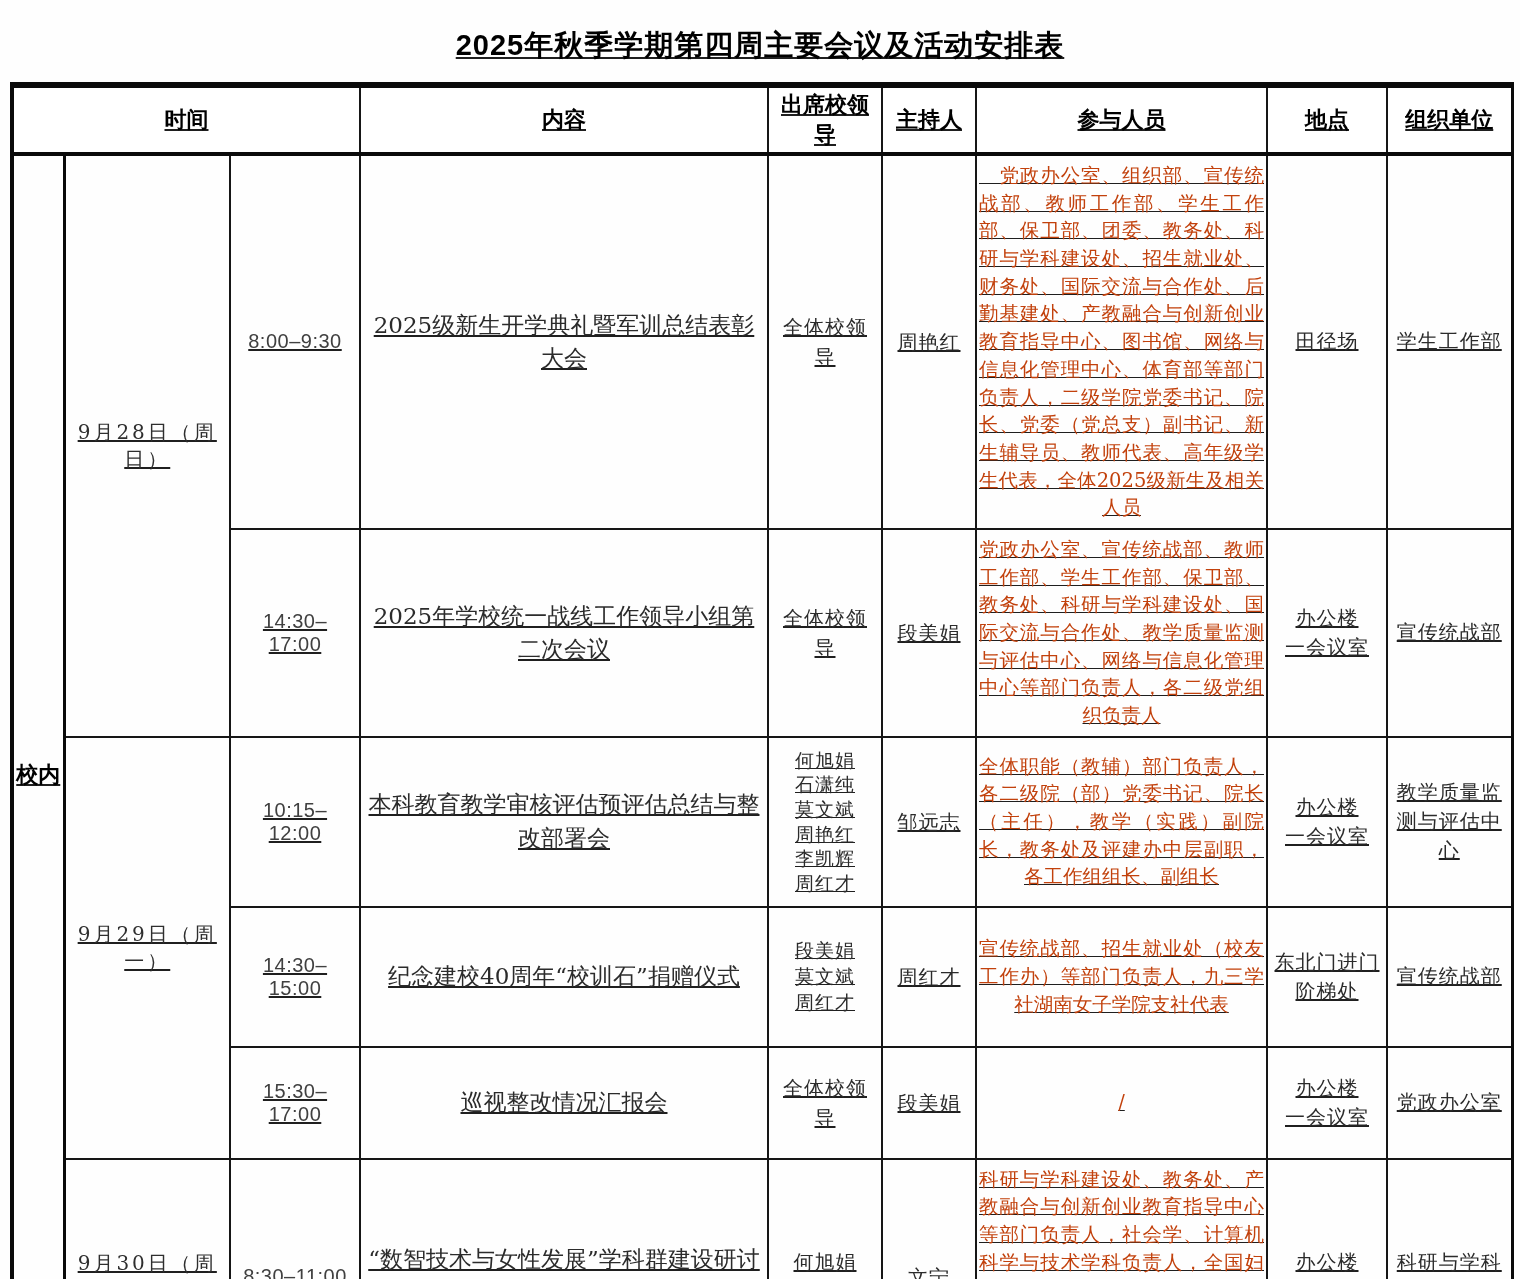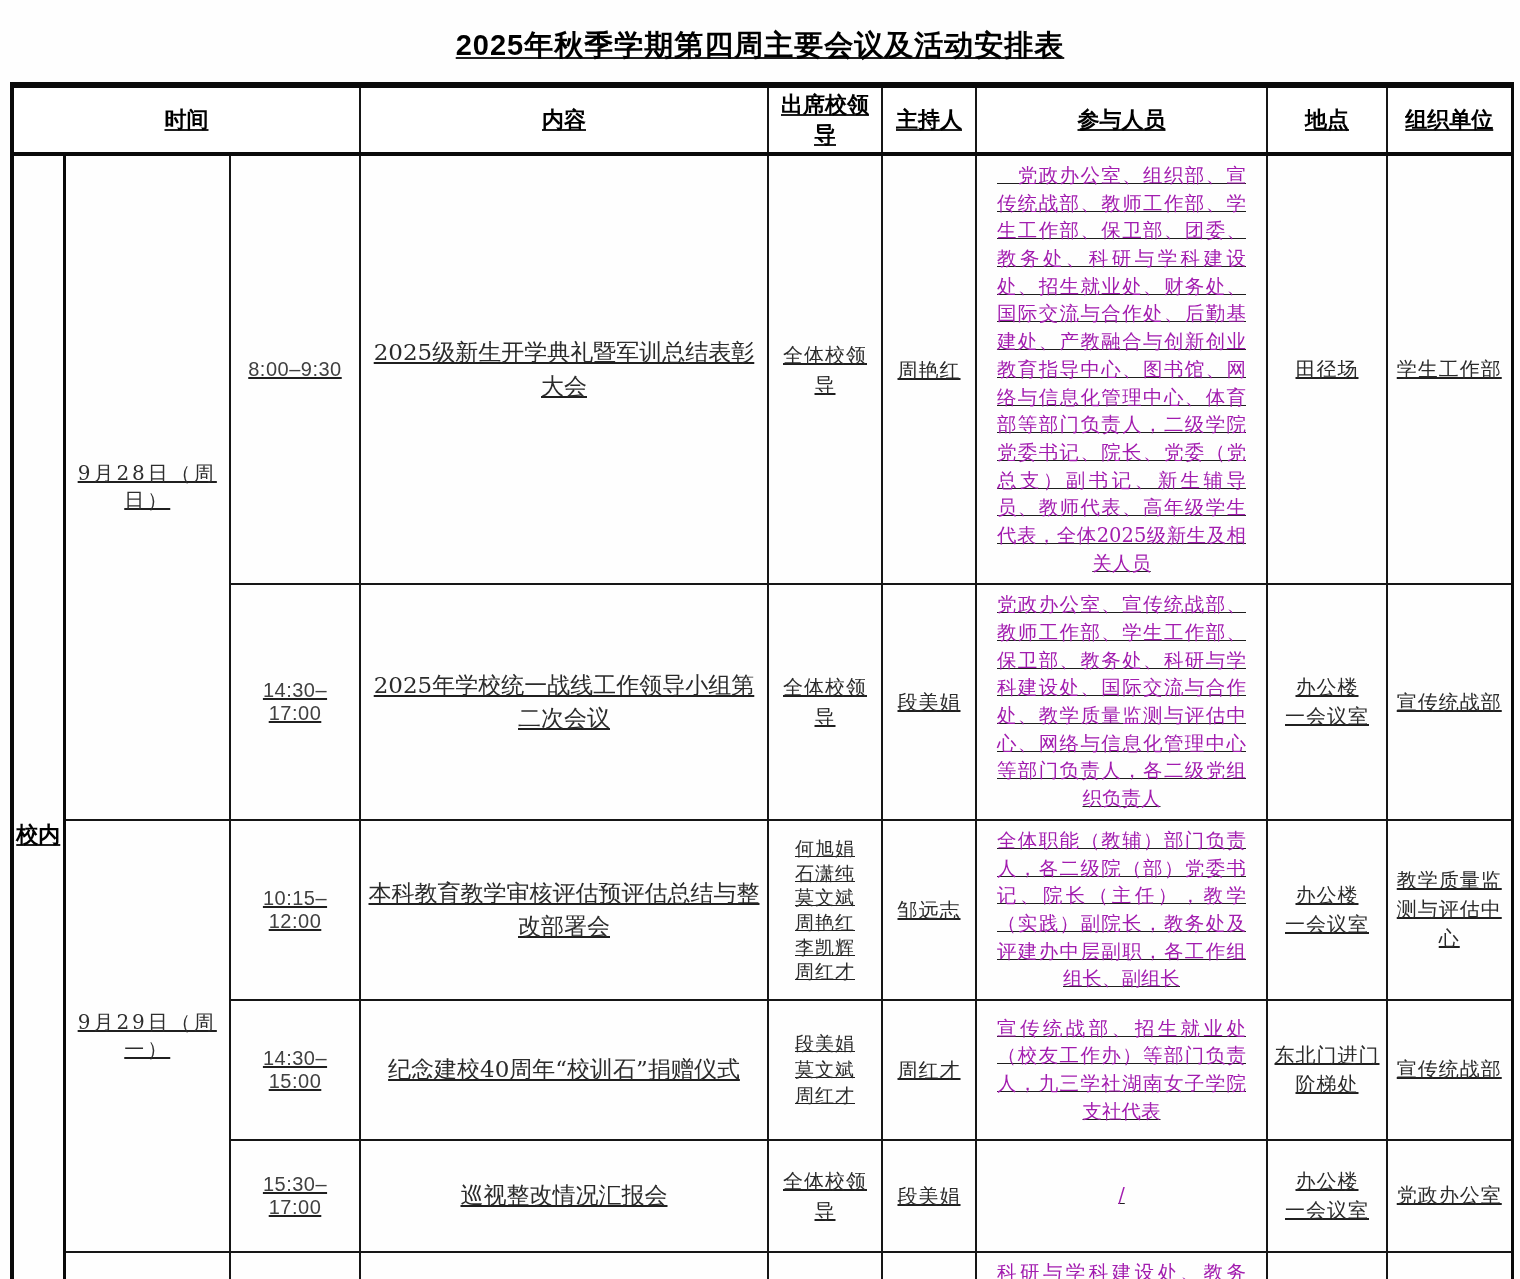--- a/index.html
+++ b/index.html
@@ -84,26 +84,26 @@
   .leaders-cell, .host-cell {
     font-size: 20px;
     font-family: "DejaVu Serif", "Liberation Serif", serif;
     color: #2b2b2b;
     line-height: 1.5;
     letter-spacing: 1px;
   }
   .participants-cell {
     font-size: 19.5px;
     font-family: "DejaVu Serif", "Liberation Serif", serif;
-    color: #a21caf;
+    color: #c2410c;
     line-height: 1.42;
     text-align: justify;
     text-align-last: center;
     text-justify: inter-character;
-    padding: 6px 20px;
+    padding: 6px 2px;
   }
   .location-cell, .organizer-cell {
     font-size: 20px;
     font-family: "DejaVu Serif", "Liberation Serif", serif;
     color: #2b2b2b;
     line-height: 1.45;
     letter-spacing: 1px;
     padding: 2px 4px;
   }
   .ml { white-space: pre-line; }

